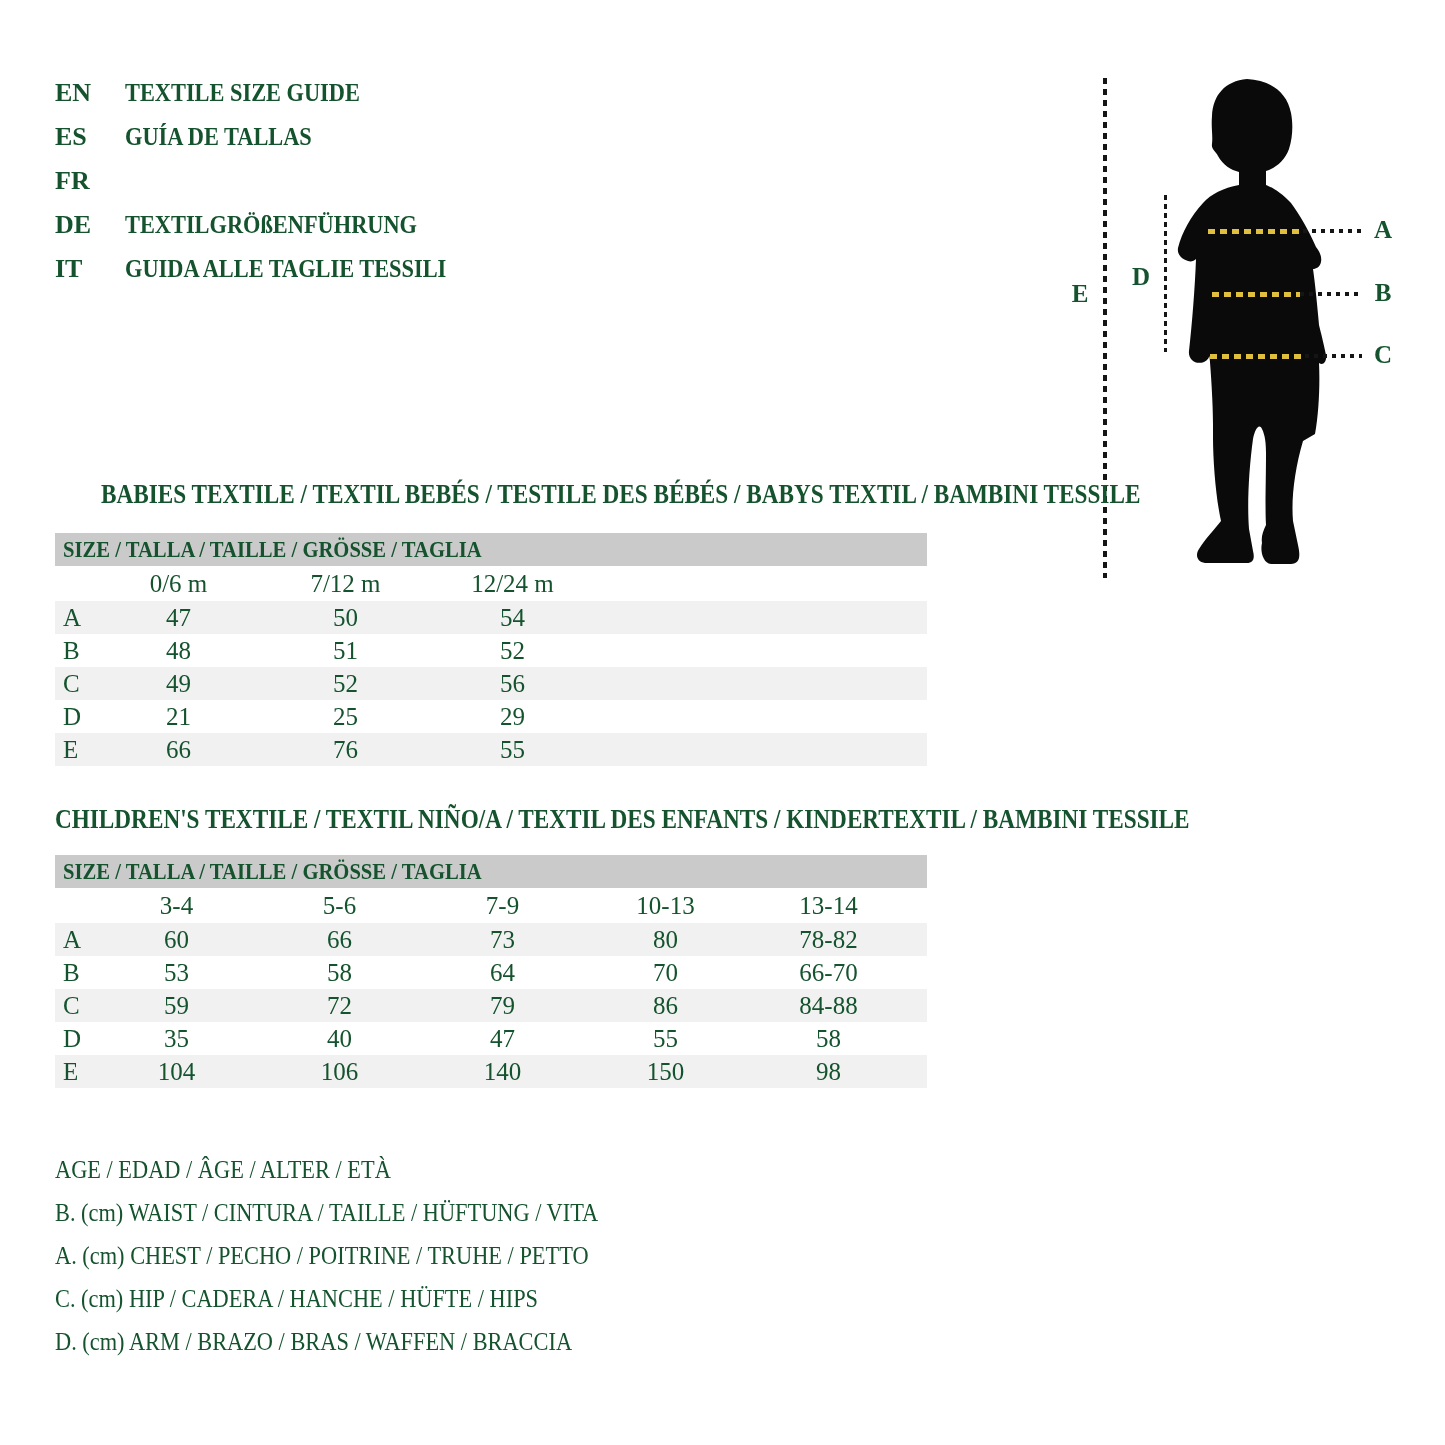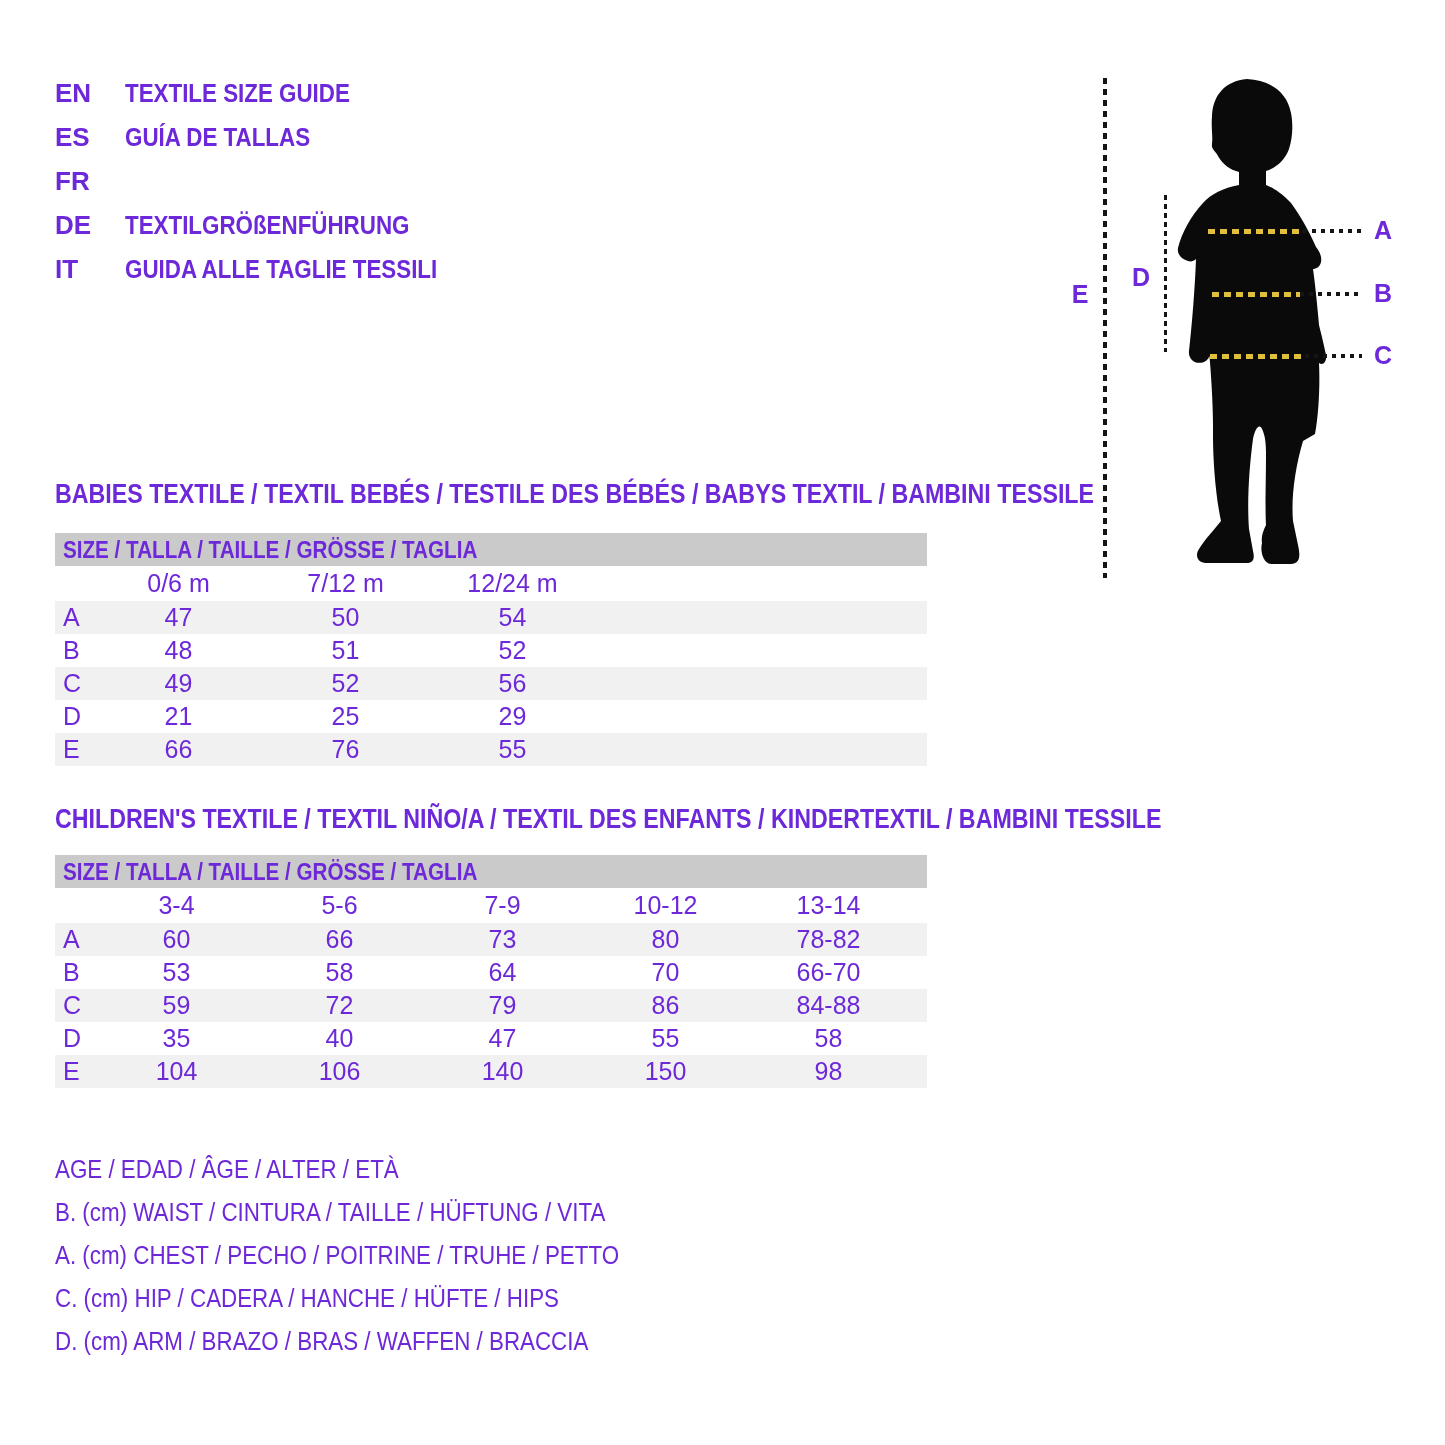--- a/index.html
+++ b/index.html
@@ -1,17 +1,17 @@
 <!DOCTYPE html>
 <html><head>
 <meta charset="utf-8">
 <style>
   html,body{margin:0;padding:0;background:#fff;}
   #page{position:relative;width:1445px;height:1445px;background:#fff;overflow:hidden;
-        font-family:Liberation Sans, sans-serif;color:#6d28d9;}
+        font-family:Liberation Serif, serif;color:#14532d;}
   .cond{display:inline-block;transform:scaleX(0.86);transform-origin:0 50%;white-space:nowrap;}
 
   
   .lang-block{position:absolute;left:55px;top:71px;font-size:26px;font-weight:bold;}
   .lang-row{display:flex;height:44px;align-items:center;}
   .lang-code{width:70px;}
 
   
   .section-title{position:absolute;left:55px;font-size:27px;font-weight:bold;white-space:nowrap;}
 
@@ -96,21 +96,21 @@
     <div class="fig-label" style="left:1367px;top:279px;">B</div>
 
     <div class="h-yellow" style="left: 1210px; top: 354px; width: 95px; background: repeating-linear-gradient(to right, rgb(224, 191, 60) 0px, rgb(224, 191, 60) 7px, transparent 7px, transparent 12px);"></div>
     <div class="h-dots" style="left:1305px;top:354px;width:57px;"></div>
     <div class="fig-label" style="left:1367px;top:341px;">C</div>
 
     <div class="fig-label" style="left:1125px;top:263px;">D</div>
     <div class="fig-label" style="left:1064px;top:280px;">E</div>
   </div>
 
-  <div class="section-title" style="top:479px;">
+  <div class="section-title" style="top:479px;margin-left:46px;">
     <span class="cond">BABIES TEXTILE / TEXTIL BEBÉS / TESTILE DES BÉBÉS / BABYS TEXTIL / BAMBINI TESSILE</span>
   </div>
   <div class="size-table babies" style="top:533px;">
     <div class="size-bar" style="background: rgb(202, 202, 202);">
       <span class="cond">SIZE / TALLA / TAILLE / GRÖSSE / TAGLIA</span>
     </div>
     <div class="t-row head">
         <div class="t-label"></div>
         <div class="t-cell">0/6 m</div>
         <div class="t-cell">7/12 m</div>
@@ -153,21 +153,21 @@
   </div>
   <div class="size-table children" style="top:855px;">
     <div class="size-bar" style="background: rgb(202, 202, 202);">
       <span class="cond">SIZE / TALLA / TAILLE / GRÖSSE / TAGLIA</span>
     </div>
     <div class="t-row head">
         <div class="t-label"></div>
         <div class="t-cell">3-4</div>
         <div class="t-cell">5-6</div>
         <div class="t-cell">7-9</div>
-        <div class="t-cell">10-12</div>
+        <div class="t-cell">10-13</div>
         <div class="t-cell">13-14</div>
       </div>
   <div class="t-row striped" style="background: rgb(241, 241, 241);">
         <div class="t-label">A</div>
         <div class="t-cell">60</div>
         <div class="t-cell">66</div>
         <div class="t-cell">73</div>
         <div class="t-cell">80</div>
         <div class="t-cell">78-82</div>
       </div>

